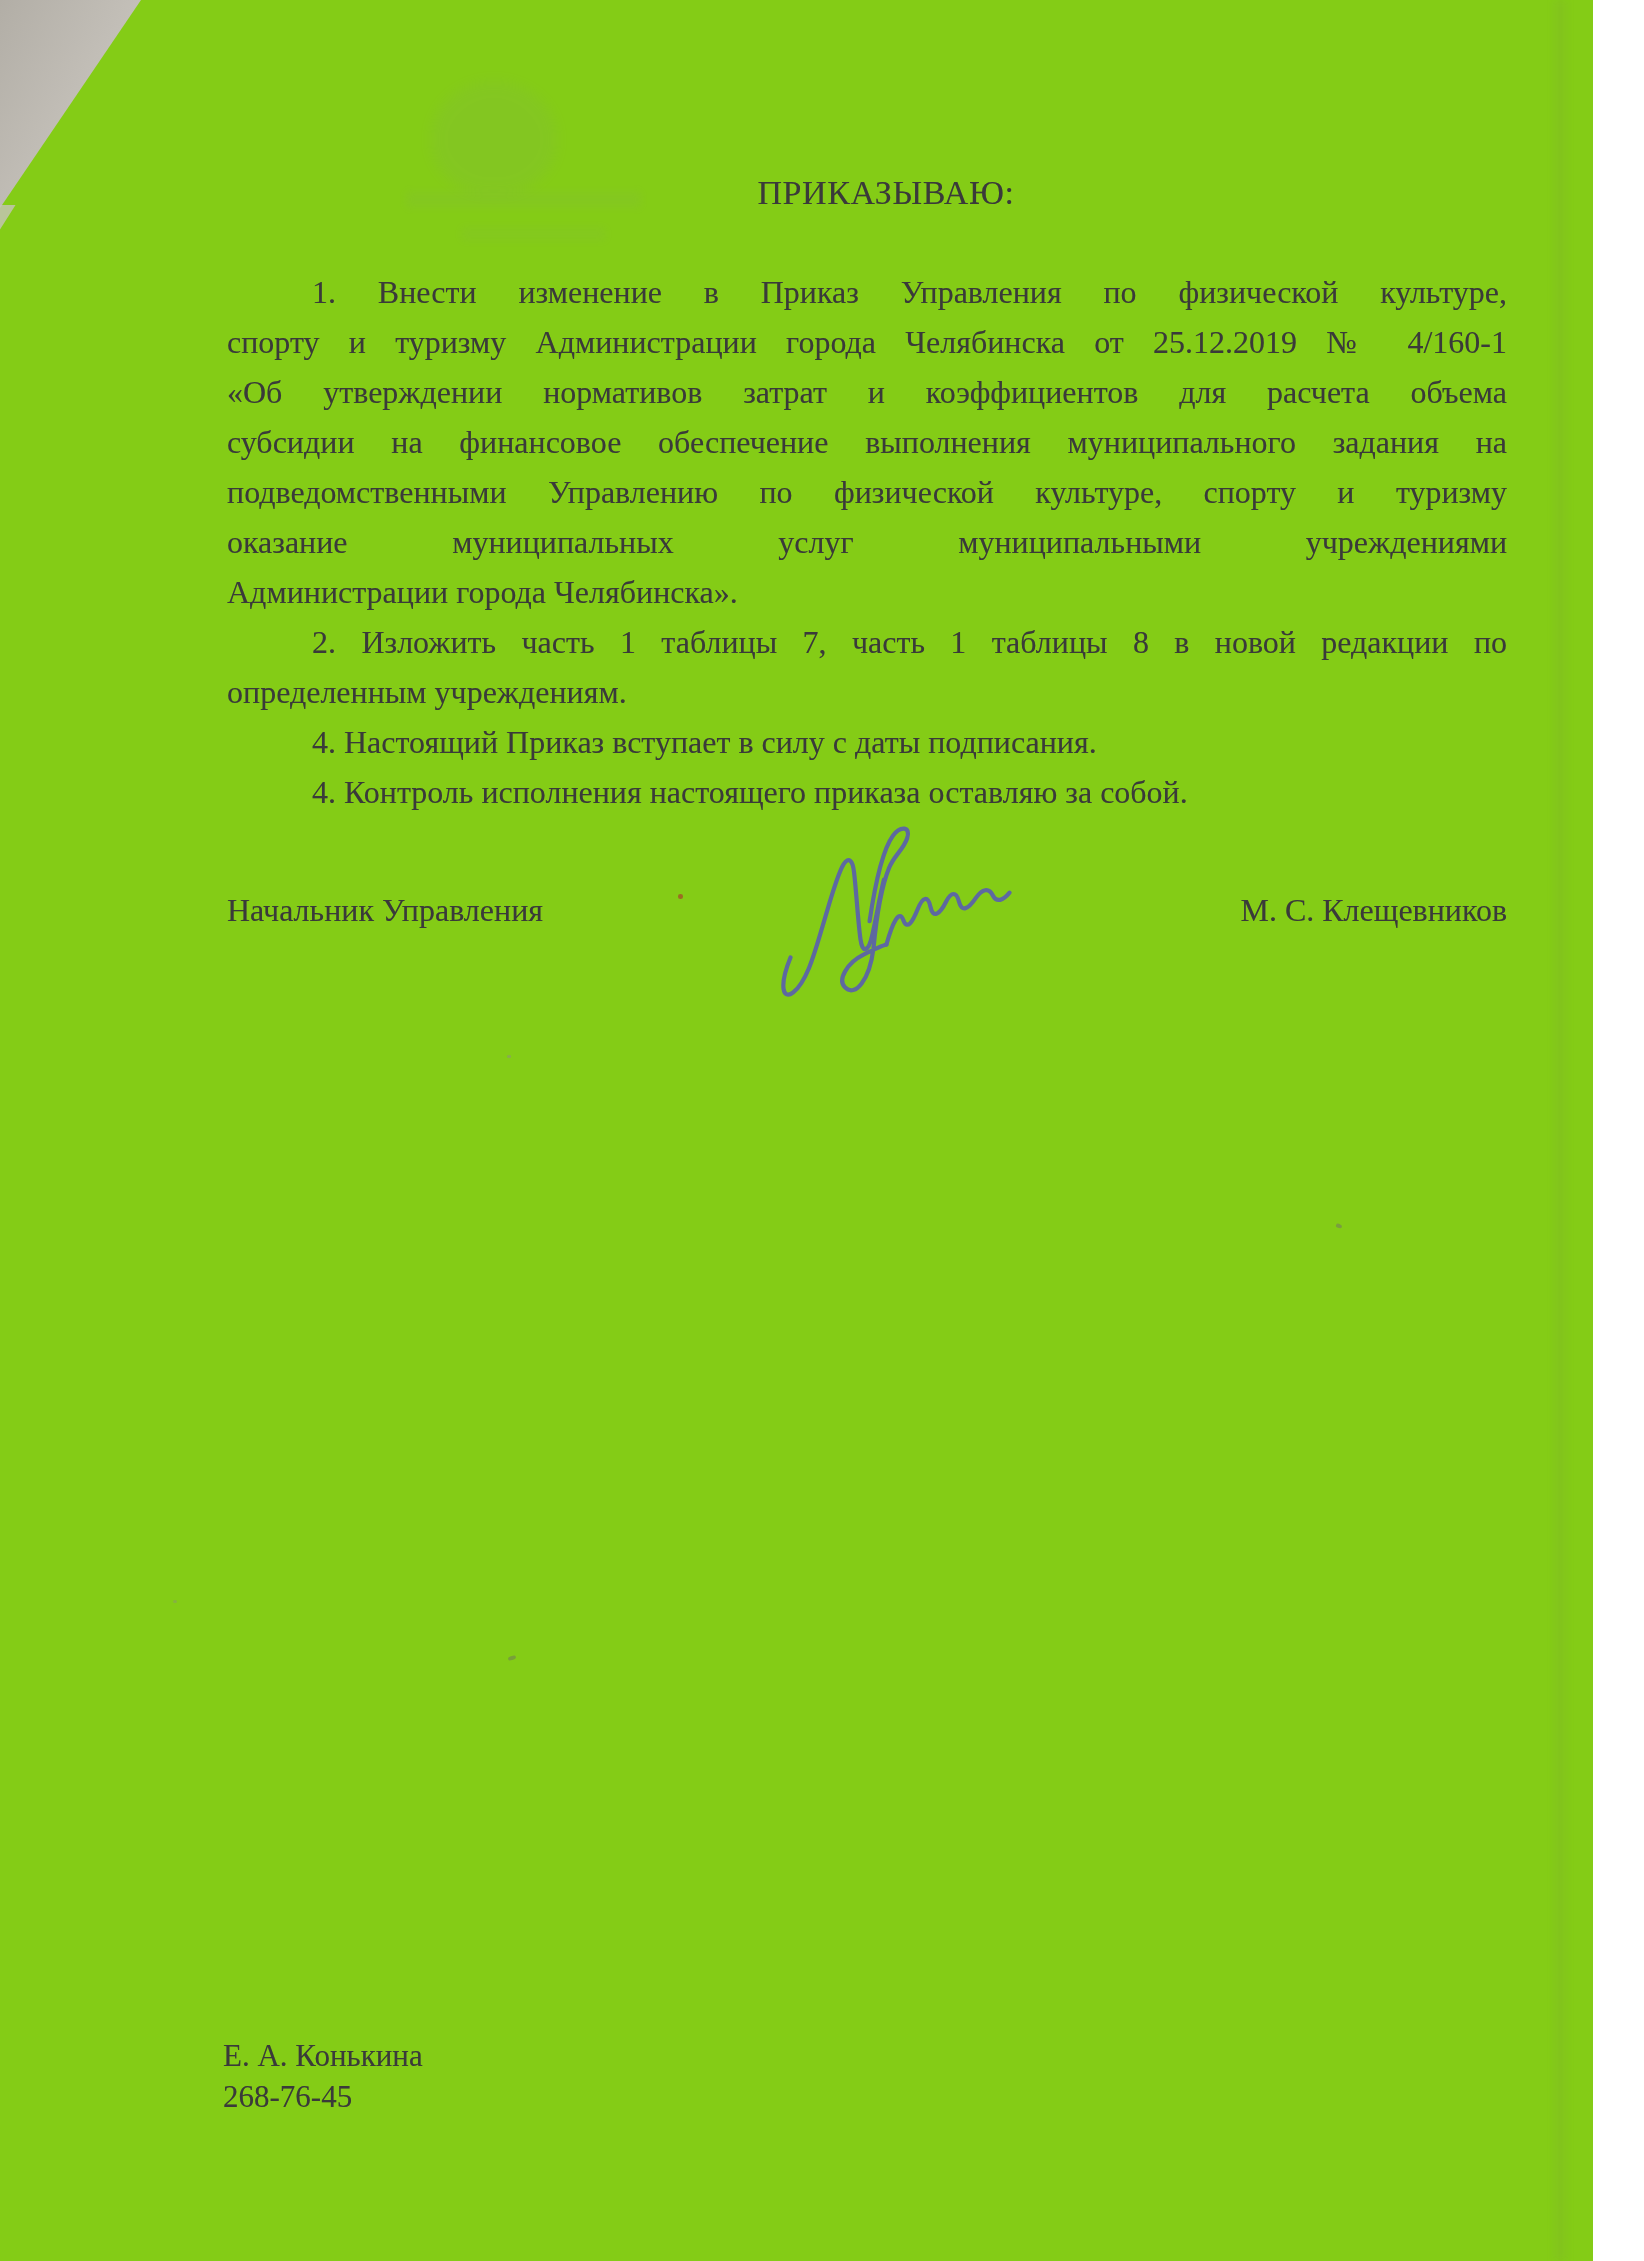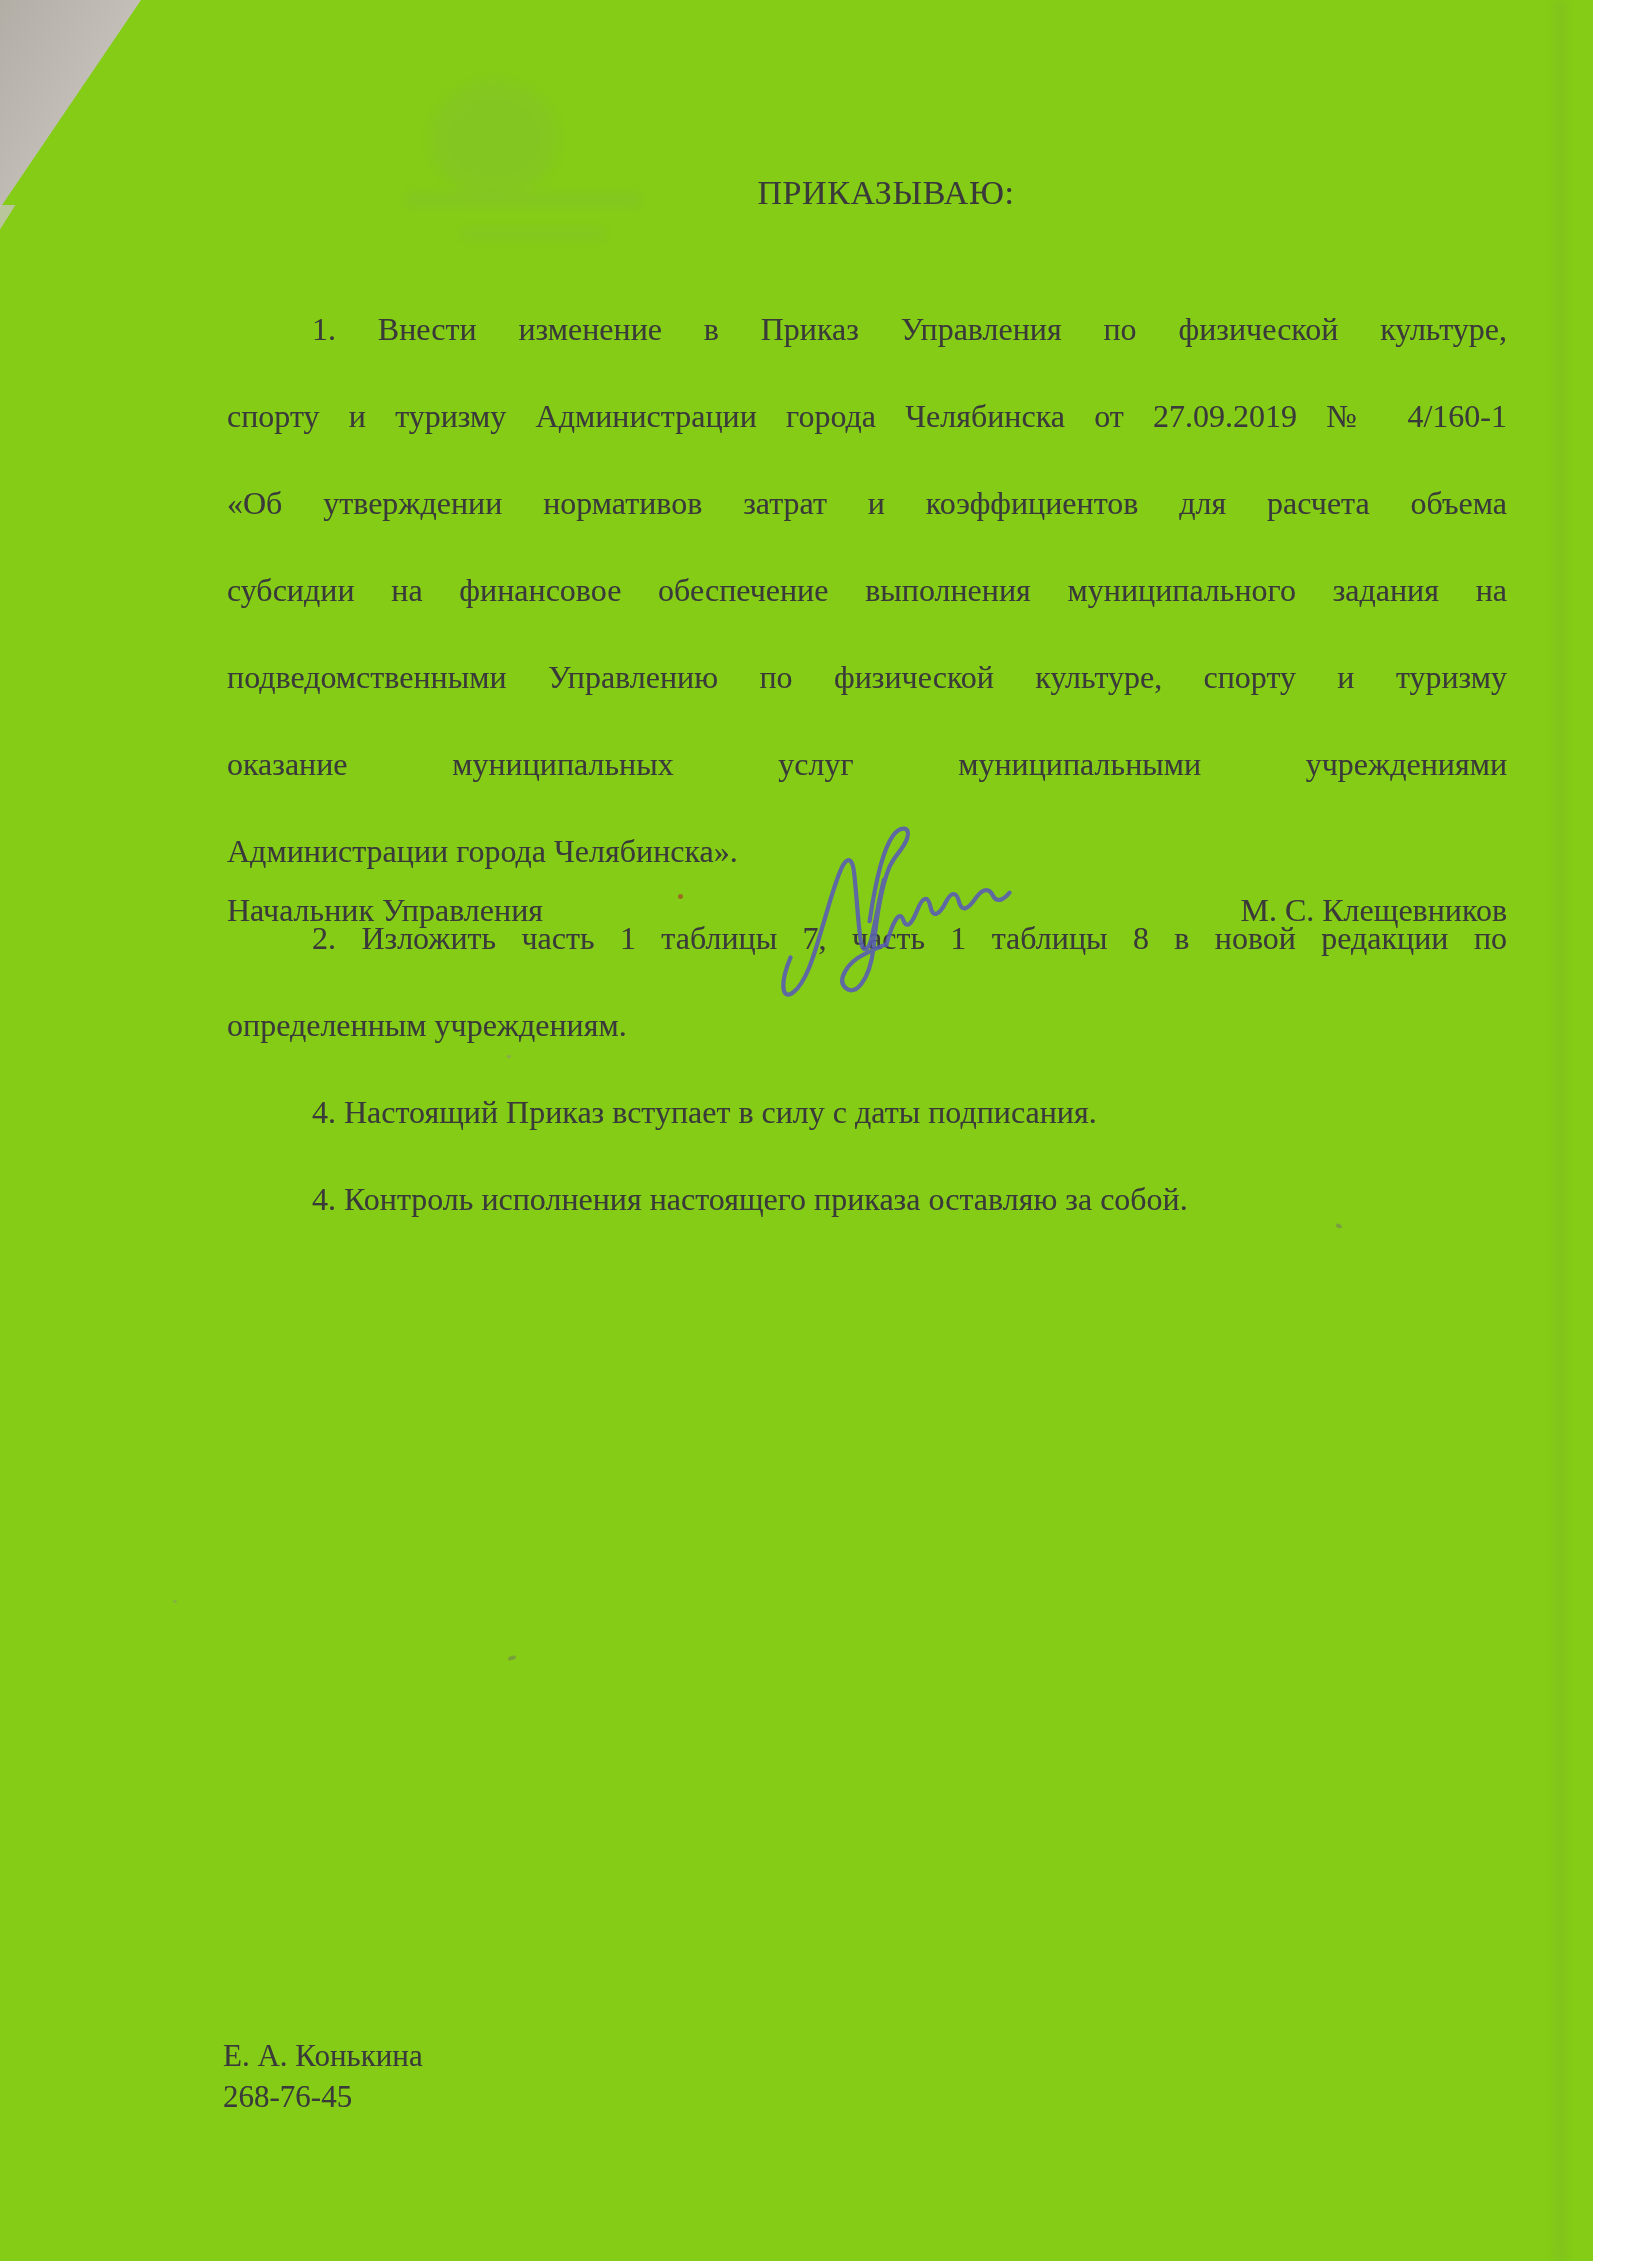--- a/index.html
+++ b/index.html
@@ -53,21 +53,21 @@
     position:absolute;left:246px;top:168px;width:1280px;
     text-align:center;
     font-size:34px;line-height:50px;letter-spacing:0.6px;
     text-shadow:0 0 0.6px rgba(55,55,55,.35);
   }
   .body-text{
     position:absolute;left:227px;top:267px;width:1280px;
     font-size:32px;line-height:50px;
     text-shadow:0 0 0.6px rgba(55,55,55,.3);
   }
-  .line{text-align:justify;text-align-last:justify;margin-top:37px;}
+  .line{text-align:justify;text-align-last:justify;}
   .line.left{text-align-last:left;}
   .line.indent{text-indent:85px;}
   .signature-row{
     position:absolute;left:227px;top:885px;width:1280px;
     display:flex;justify-content:space-between;
     font-size:32px;line-height:50px;
     text-shadow:0 0 0.6px rgba(55,55,55,.3);
   }
   .signature-scribble{
     position:absolute;left:769px;top:824px;width:253px;height:175px;
@@ -92,21 +92,21 @@
   <div class="speck speck-a"></div>
   <div class="speck speck-b"></div>
   <div class="speck speck-c"></div>
   <div class="speck speck-d"></div>
   <div class="ink-dot"></div>
 
   <div class="heading">ПРИКАЗЫВАЮ:</div>
 
   <div class="body-text">
     <div class="line indent">1. Внести изменение в Приказ Управления по физической культуре,</div>
-    <div class="line">спорту и туризму Администрации города Челябинска от 27.09.2019 № 4/160-1</div>
+    <div class="line">спорту и туризму Администрации города Челябинска от 25.12.2019 № 4/160-1</div>
     <div class="line">«Об утверждении нормативов затрат и коэффициентов для расчета объема</div>
     <div class="line">субсидии на финансовое обеспечение выполнения муниципального задания на</div>
     <div class="line">подведомственными Управлению по физической культуре, спорту и туризму</div>
     <div class="line">оказание муниципальных услуг муниципальными учреждениями</div>
     <div class="line left">Администрации города Челябинска».</div>
     <div class="line indent">2. Изложить часть 1 таблицы 7, часть 1 таблицы 8 в новой редакции по</div>
     <div class="line left">определенным учреждениям.</div>
     <div class="line left indent">4. Настоящий Приказ вступает в силу с даты подписания.</div>
     <div class="line left indent">4. Контроль исполнения настоящего приказа оставляю за собой.</div>
   </div>

